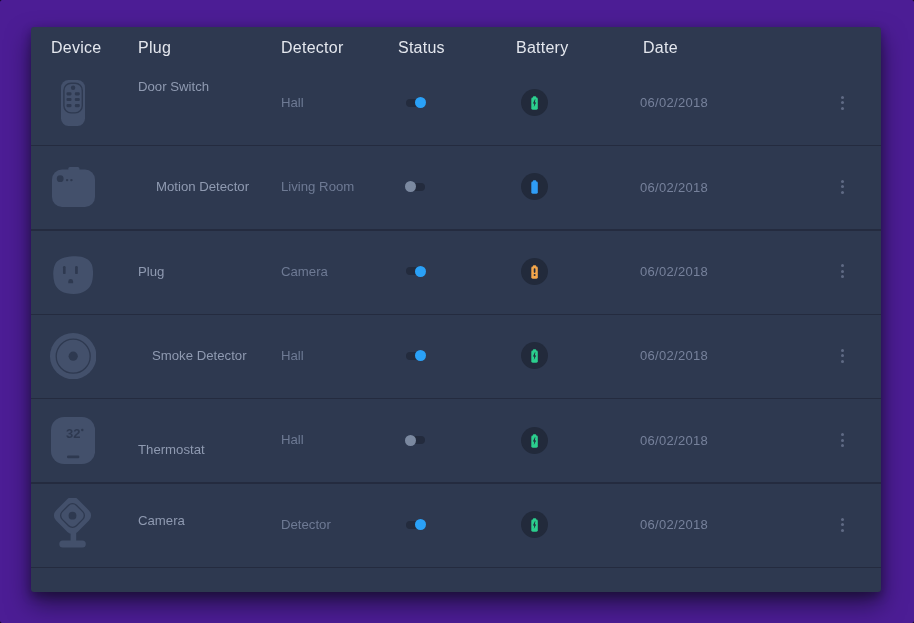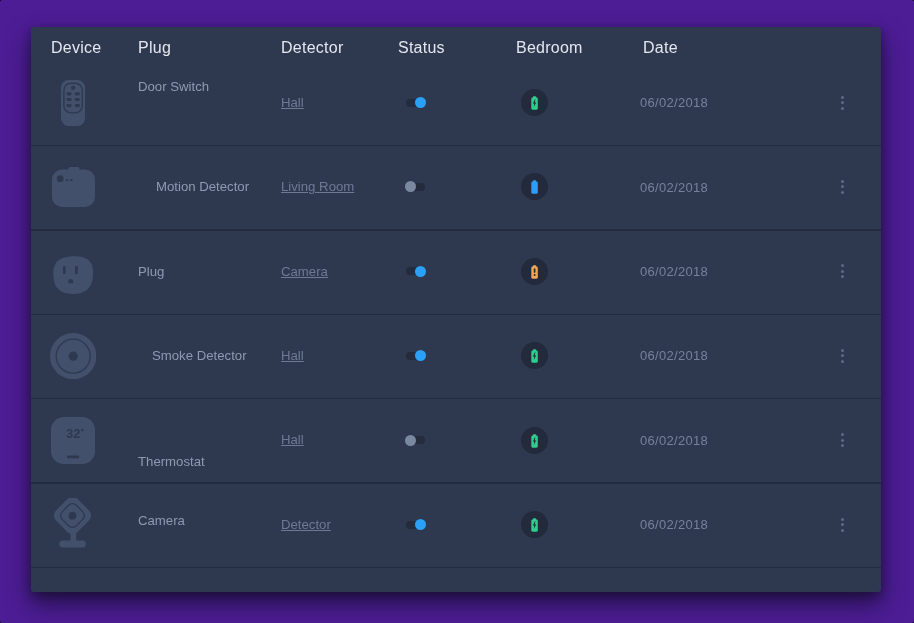--- a/index.html
+++ b/index.html
@@ -1,29 +1,29 @@
 <!DOCTYPE html>
 <html><head><meta charset="utf-8"><title>Devices</title><style>
   html,body{margin:0;padding:0;background:#000;}
   *{box-sizing:border-box;}
   .page{position:relative;width:914px;height:623px;background:#4c1d95;border-radius:2px;overflow:hidden;font-family:"Liberation Sans",sans-serif;}
   .card{position:absolute;left:31px;top:27px;width:850px;height:565px;background:#2e3950;border-radius:3px;box-shadow:0 12px 24px rgba(6,9,15,0.55),0 4px 10px rgba(6,9,15,0.35);}
   .hdr{position:absolute;top:11.9px;font-size:16px;color:#e4e7ee;letter-spacing:0.25px;}
   .nm{position:absolute;font-size:13.2px;color:#8f9ab1;}
-  .lc{position:absolute;font-size:13.2px;color:#6e7a94;text-decoration:underline;}
+  .lc{position:absolute;font-size:13.2px;color:#6e7a94;}
   .dt{position:absolute;font-size:13px;color:#76819b;letter-spacing:0.3px;}
   .sep{position:absolute;left:0;width:850px;height:1.5px;background:#242b3f;}
 </style></head><body>
 <div class="page">
     <div class="card">
 <div class="hdr" style="left:20px">Device</div>
 <div class="hdr" style="left:107px">Plug</div>
 <div class="hdr" style="left:250px">Detector</div>
 <div class="hdr" style="left:367px">Status</div>
-<div class="hdr" style="left:485px">Bedroom</div>
+<div class="hdr" style="left:485px">Battery</div>
 <div class="hdr" style="left:612px">Date</div>
 <div class="sep" style="top:117.8px"></div>
 <div class="sep" style="top:202.1px"></div>
 <div class="sep" style="top:286.5px"></div>
 <div class="sep" style="top:370.8px"></div>
 <div class="sep" style="top:455.2px"></div>
 <div class="sep" style="top:539.5px"></div>
 <svg style="position:absolute;left:30px;top:52.5px" width="24" height="46" viewBox="0 0 24 46">
 <rect x="0" y="0" width="24" height="46" rx="7.5" fill="#43506b"></rect>
 <rect x="2.9" y="3.2" width="18.4" height="29.7" rx="7.2" fill="none" stroke="#2e3950" stroke-width="1.4"></rect>
@@ -125,21 +125,21 @@
         <div style="position:absolute;left:0;top:0.0px;width:3px;height:3px;border-radius:50%;background:#5f6a84"></div>
         <div style="position:absolute;left:0;top:5.5px;width:3px;height:3px;border-radius:50%;background:#5f6a84"></div>
         <div style="position:absolute;left:0;top:11.0px;width:3px;height:3px;border-radius:50%;background:#5f6a84"></div>
       </div>
 <svg style="position:absolute;left:19.8px;top:389.6px" width="44.1" height="47" viewBox="0 0 44.1 47">
 <rect x="0" y="0" width="44.1" height="47" rx="13" fill="#43506b"></rect>
 <text x="22.3" y="20.9" font-family="Liberation Sans, sans-serif" font-size="13" font-weight="bold" fill="#2e3950" text-anchor="middle">32</text>
 <circle cx="31.3" cy="13" r="1.2" fill="#2e3950"></circle>
 <rect x="16" y="38.5" width="12.4" height="2.7" rx="1.3" fill="#2e3950"></rect>
 </svg>
-<div class="nm" style="left:107px;top:427px">Thermostat</div>
+<div class="nm" style="left:107px;top:415px">Thermostat</div>
 <div class="lc" style="left:250px;top:405.40000000000003px">Hall</div>
 <div style="position:absolute;left:374.5px;top:408.1px;width:20px;height:10px">
         <div style="position:absolute;left:0;top:1px;width:19.7px;height:8px;border-radius:4px;background:#232b3d"></div>
         <div style="position:absolute;left:-0.6px;top:-0.5px;width:11px;height:11px;border-radius:50%;background:#7b89a0"></div>
       </div>
 <svg style="position:absolute;left:489.8px;top:399.6px" width="27" height="27" viewBox="0 0 27 27">
 <circle cx="13.5" cy="13.5" r="13.5" fill="#222a3b"></circle>
 <rect x="11.9" y="7.2" width="3.3" height="2.4" rx="0.8" fill="#2bcf8e"></rect>
 <rect x="10.3" y="8.5" width="6.5" height="12.2" rx="1.4" fill="#2bcf8e"></rect>
 <path d="M 13.9 10.2 L 11.9 14.6 L 13.3 14.6 L 12.8 18.0 L 15.2 13.4 L 13.8 13.4 L 14.4 10.2 Z" fill="#222a3b"></path>

